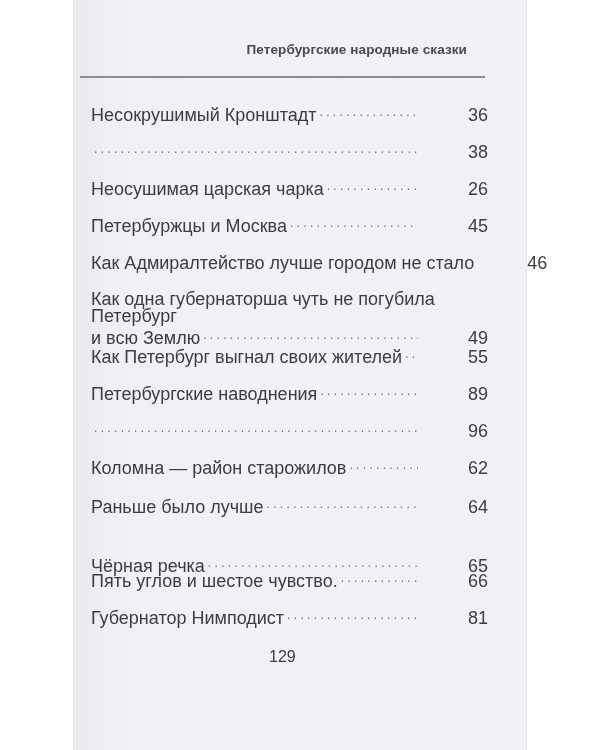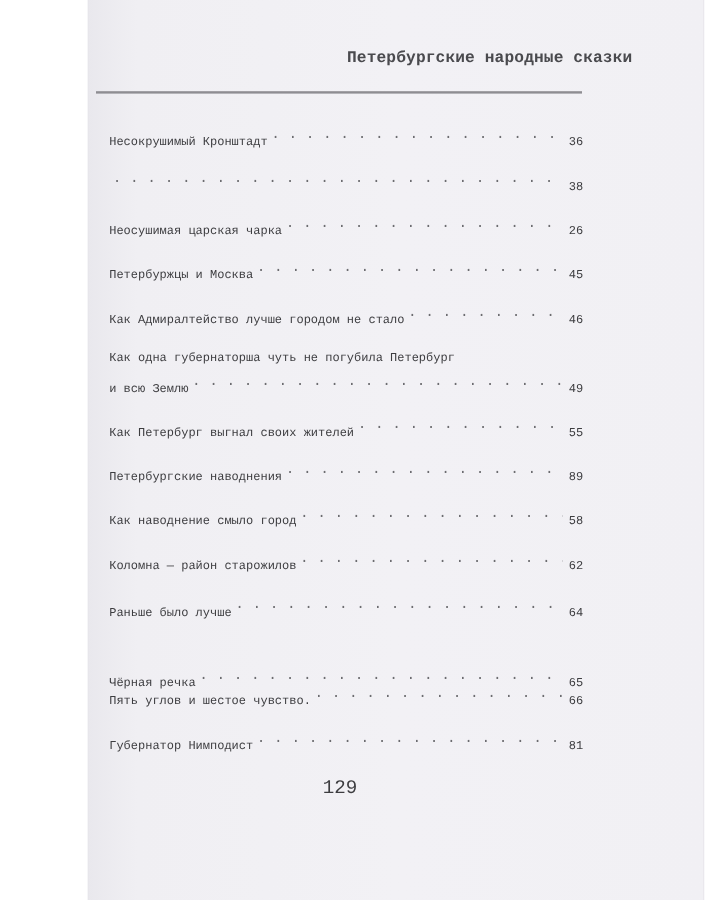--- a/index.html
+++ b/index.html
@@ -7,25 +7,25 @@
       padding: 0;
       width: 600px;
       height: 750px;
       background: #ffffff;
       overflow: hidden;
     }
     .page {
       position: absolute;
       left: 73px;
       top: 0;
-      width: 514px;
+      width: 454px;
       height: 750px;
       background: linear-gradient(90deg, #e9e8ed 0%, #f0eff3 8%, #f2f1f5 50%, #f1f0f4 100%);
       box-shadow: inset 1px 0 0 #e6e5ea, inset -1px 0 0 #e8e7ec;
-      font-family: Liberation Mono, monospace;
+      font-family: Liberation Sans, sans-serif;
       color: #3a3a3d;
     }
     .running-head {
       position: absolute;
       right: 60px;
       top: 42px;
       font-size: 13.5px;
       font-weight: bold;
       color: #4a4a4e;
       letter-spacing: 0.1px;
@@ -42,21 +42,21 @@
       position: absolute;
       left: 18px;
       top: 104px;
       width: 397px;
       margin: 0;
       padding: 0;
       list-style: none;
     }
     .toc-entry {
       position: relative;
-      font-size: 10px;
+      font-size: 18px;
       line-height: 17px;
       color: #3d3d40;
     }
     .toc-line {
       display: flex;
       align-items: baseline;
       white-space: nowrap;
     }
     .toc-title {
       flex: 0 0 auto;
@@ -75,20 +75,21 @@
       top: 0;
       white-space: nowrap;
       letter-spacing: 0px;
       color: #6c6c70;
       font-size: 12px;
     }
     .toc-page {
       flex: 0 0 auto;
       text-align: center;
       min-width: 16px;
+      margin-left: 47px;
     }
     .toc-first-line {
       display: block;
     }
     .folio {
       position: absolute;
       left: 196px;
       top: 648px;
       font-size: 16px;
       color: #3d3d40;
@@ -153,23 +154,22 @@
     </li>
     <li class="toc-entry" style="position:absolute; top:279px; width:397px;">
       <div class="toc-line">
         <span class="toc-title">Петербургские наводнения</span>
         <span class="toc-leader"></span>
         <span class="toc-page">89</span>
       </div>
     </li>
     <li class="toc-entry" style="position:absolute; top:316px; width:397px;">
       <div class="toc-line">
-        <span class="toc-title">Как наводнение смыло город</span>
-        <span class="toc-leader"></span>
-        <span class="toc-page">58</span>
+        <span class="toc-leader"></span>
+        <span class="toc-page">96</span>
       </div>
     </li>
     <li class="toc-entry" style="position:absolute; top:353px; width:397px;">
       <div class="toc-line">
         <span class="toc-title">Коломна — район старожилов</span>
         <span class="toc-leader"></span>
         <span class="toc-page">62</span>
       </div>
     </li>
     <li class="toc-entry" style="position:absolute; top:392px; width:397px;">

